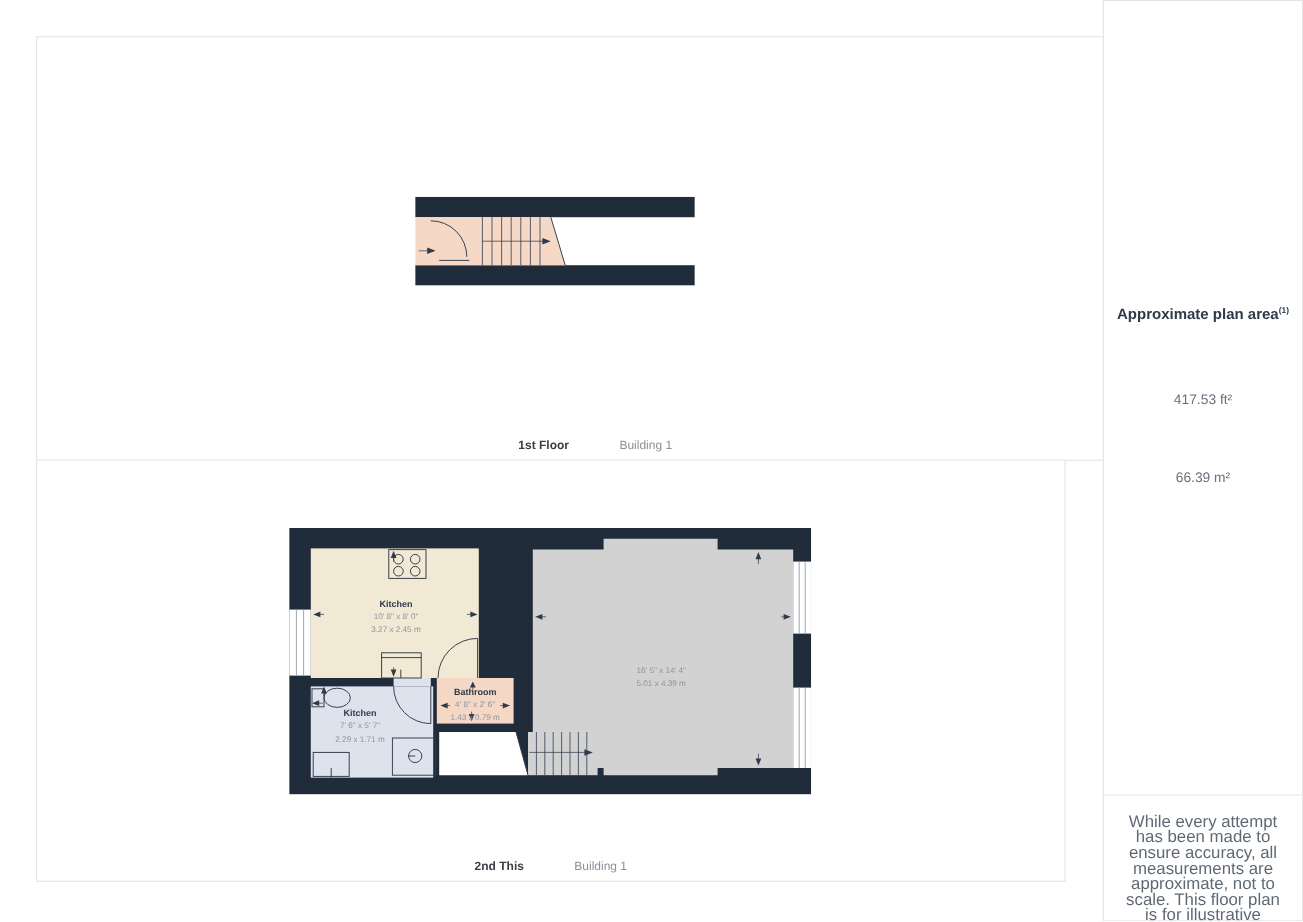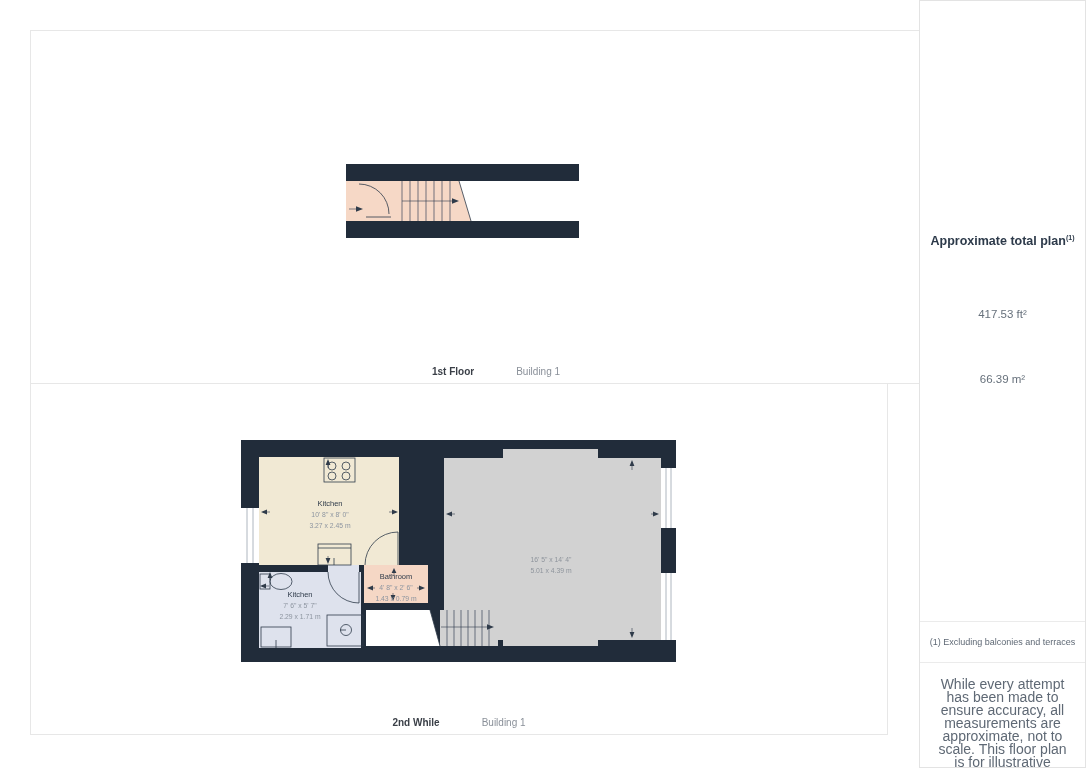--- a/index.html
+++ b/index.html
@@ -21,21 +21,21 @@
   .building-name{ color:#8a9099;margin-left:28px; }
 
   .plan { position:absolute; }
   #plan1 { left:315px; top:133px; width:233px; height:74px; }
   #plan2 { left:210px; top:56px;  width:435px; height:222px; }
 
   .room-label {
     position:absolute; transform:translateX(-50%);
     text-align:center; white-space:nowrap; line-height:11px;
   }
-  .room-name { font-size:7.5px; font-weight:normal; color:#2f3b4a; display:block; }
+  .room-name { font-size:7.5px; font-weight:bold; color:#2f3b4a; display:block; }
   .room-dims { font-size:6.8px; color:#8d95a0; display:block; }
   .living-label .room-dims { color:#8e949c; }
 
   
   .f-wall   { fill:var(--wall,#212c3a); }
   .f-stairs { fill:var(--stairs_floor,#f6d8c6); }
   .f-kitchen{ fill:var(--kitchen_floor,#f1e9d4); }
   .f-bath   { fill:var(--bathroom_floor,#dee2ed); }
   .f-hall   { fill:var(--hallway_floor,#f5d7c5); }
   .f-living { fill:var(--living_floor,#d2d2d2); }
@@ -237,34 +237,33 @@
         <span class="room-dims">4' 8" x 2' 6"</span>
         <span class="room-dims">1.43 x 0.79 m</span>
       </div>
       <div class="room-label living-label" style="left:310px; top:114px;">
         <span class="room-dims">16' 5" x 14' 4"</span>
         <span class="room-dims">5.01 x 4.39 m</span>
       </div>
     </div>
 
     <div class="floor-caption">
-      <span class="floor-name">2nd While</span>
+      <span class="floor-name">2nd This</span>
       <span class="building-name">Building 1</span>
     </div>
   </div>
 
   <div id="sidebar">
     <div class="sb-main">
       <div class="sb-title">
-        <span>Approximate total plan</span><sup>(1)</sup>
+        <span>Approximate plan area</span><sup>(1)</sup>
       </div>
       <div class="sb-value">417.53 ft²</div>
       <div class="sb-value">66.39 m²</div>
     </div>
-    <div class="sb-footnote">(1) Excluding balconies and terraces</div>
     <div class="sb-disclaimer">
       <div class="sb-disclaimer-text">While every attempt has been made to ensure accuracy, all measurements are approximate, not to scale. This floor plan is for illustrative purposes only.</div>
       <div class="sb-logo">
         <span>GIRAFFE</span><span class="logo-bold">460</span>
       </div>
     </div>
   </div>
 
 </div>
 

